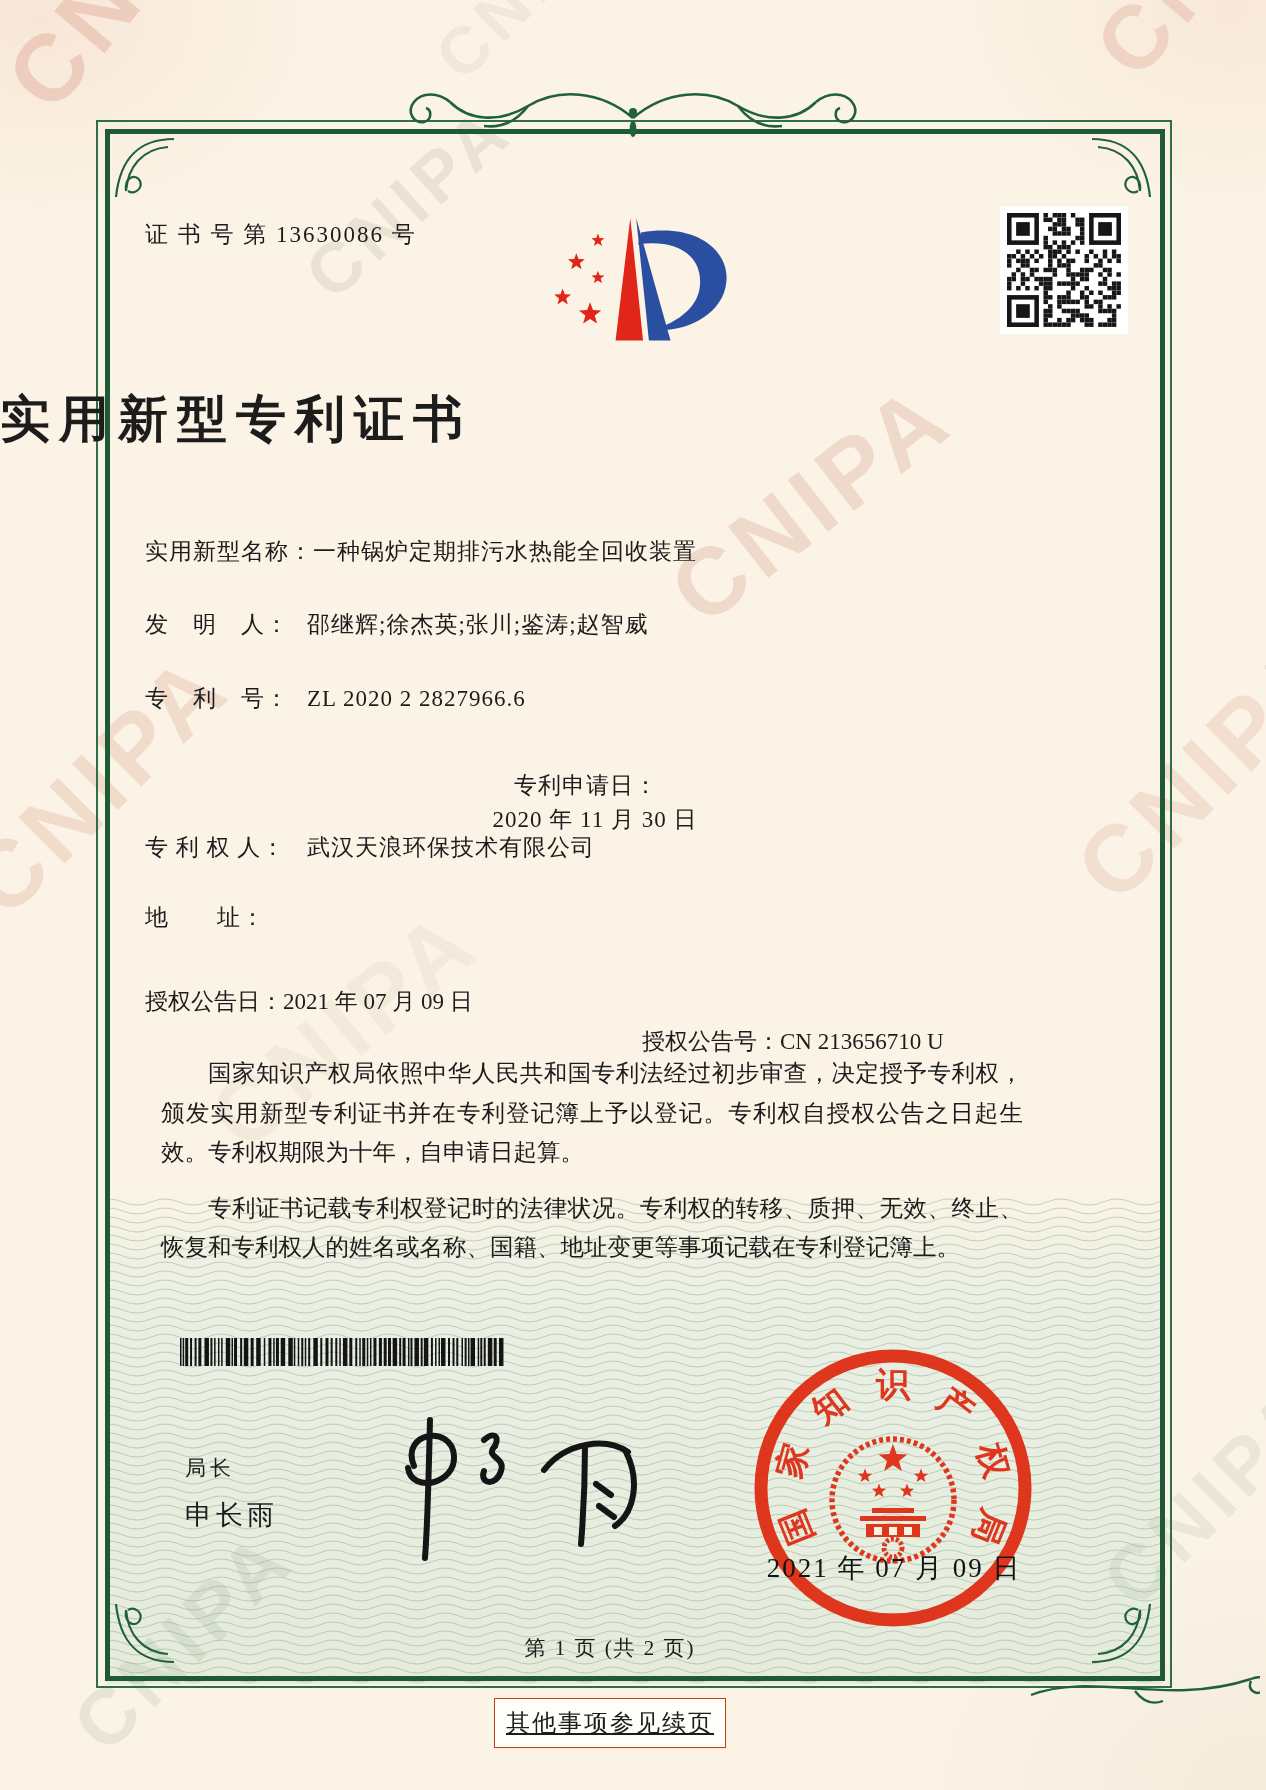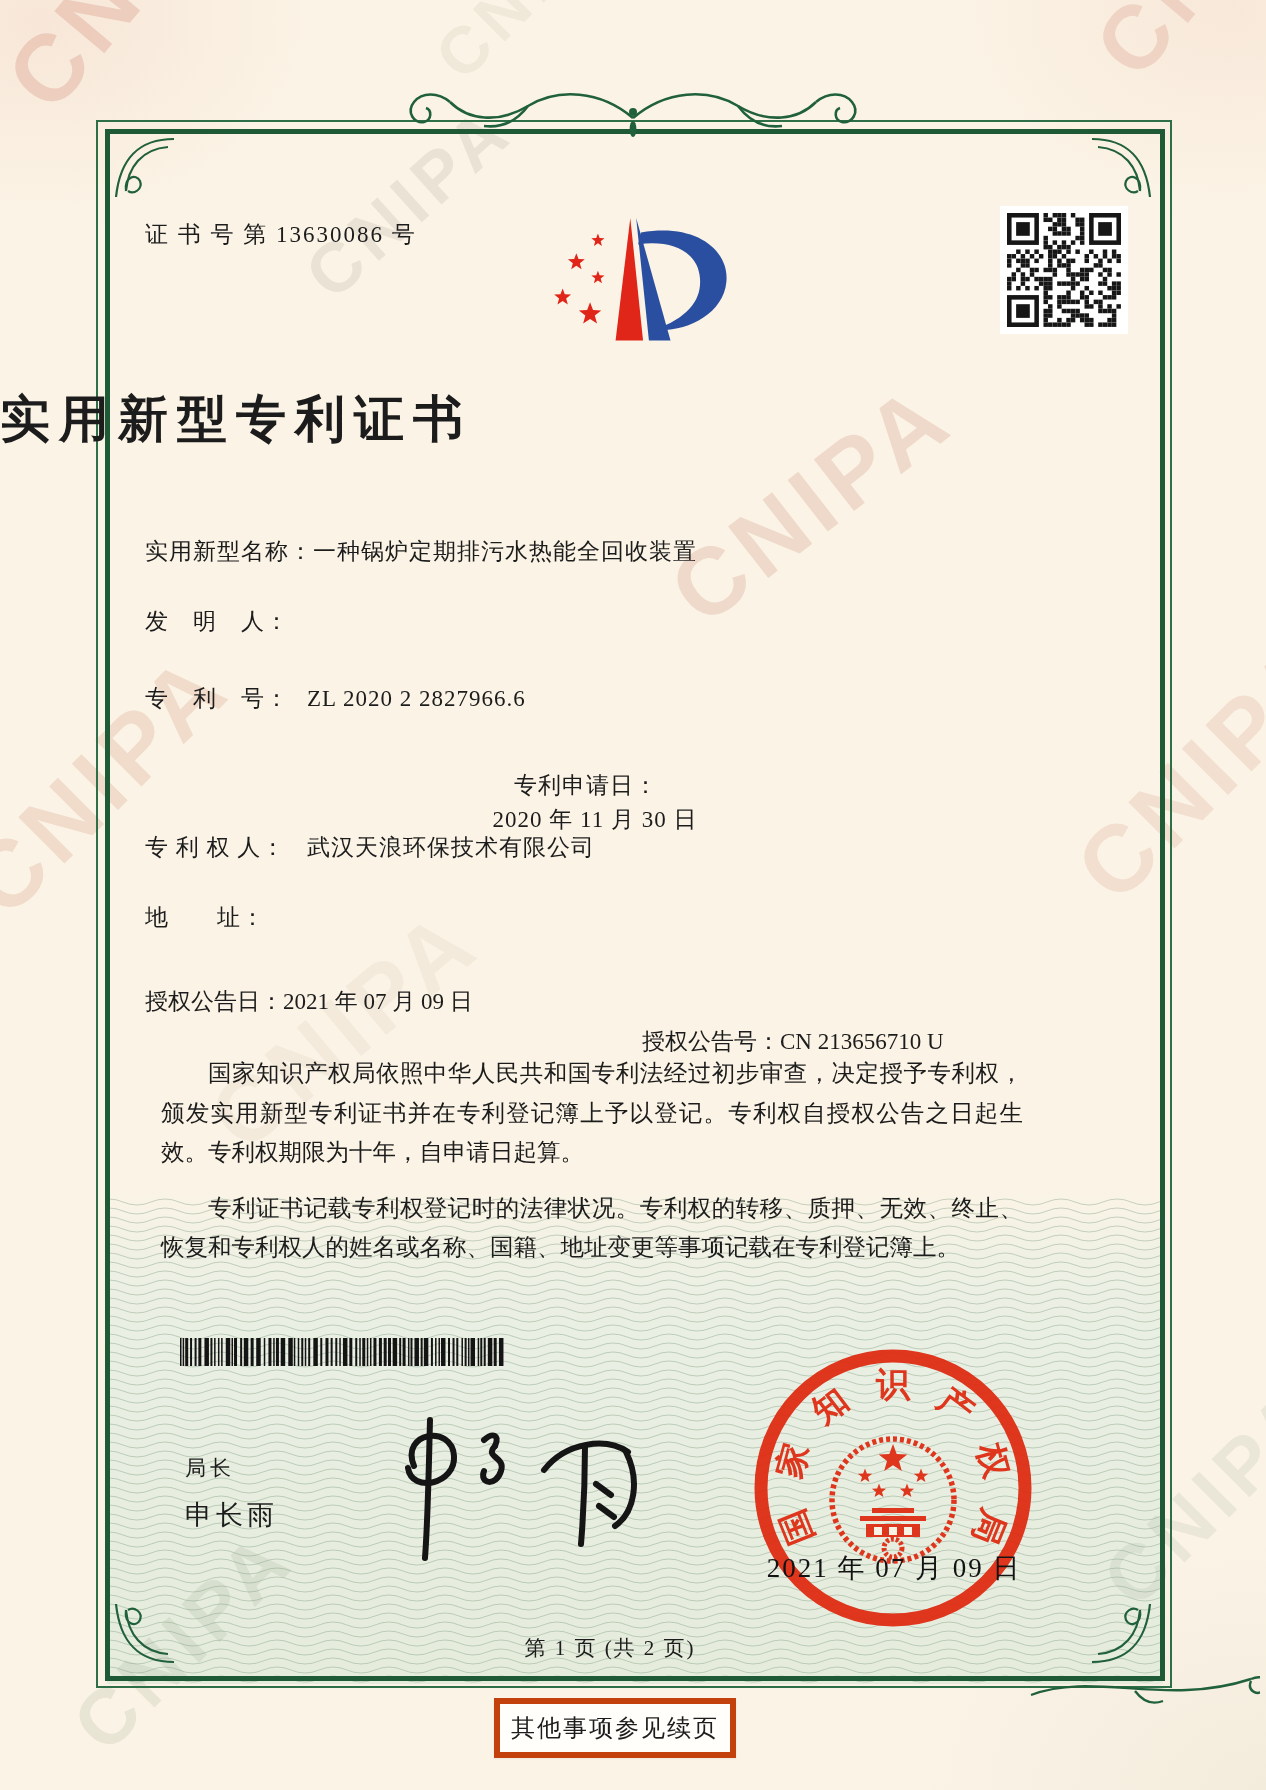--- a/index.html
+++ b/index.html
@@ -55,22 +55,22 @@
   .sig-name{position:absolute;left:185px;top:1497px;font-size:27px;z-index:4;
     font-family:"Liberation Sans","DejaVu Sans",sans-serif;letter-spacing:4px;}
   .sig-script{position:absolute;left:372px;top:1408px;z-index:4;}
   
   .seal{position:absolute;left:748px;top:1343px;width:290px;height:290px;z-index:4;opacity:.94;}
   .seal-date{position:absolute;left:733px;top:1550px;width:322px;text-align:center;z-index:5;
     font-size:27px;letter-spacing:2px;color:#131313;}
   
   .page-info{position:absolute;left:0;top:1634px;width:1220px;text-align:center;font-size:21px;z-index:4;letter-spacing:2px;}
   .note-box{position:absolute;left:494px;top:1698px;width:230px;height:48px;background:#fffefb;
-    border:6px solid #c2410c;box-shadow:0 1px 2px rgba(0,0,0,.05);z-index:4;
-    text-align:center;line-height:48px;font-size:24px;letter-spacing:2px;}
+    border:1px solid #c2410c;box-shadow:0 1px 2px rgba(0,0,0,.05);z-index:4;
+    text-align:center;line-height:48px;font-size:24px;letter-spacing:2px;text-decoration:underline;}
 </style>
 </head>
 <body>
 
 <div class="page">
 
   <div class="band">
     <svg id="waves" width="1056" height="492">
         <path d="M-12,10 q14,-6 28,0 t28,0 t28,0 t28,0 t28,0 t28,0 t28,0 t28,0 t28,0 t28,0 t28,0 t28,0 t28,0 t28,0 t28,0 t28,0 t28,0 t28,0 t28,0 t28,0 t28,0 t28,0 t28,0 t28,0 t28,0 t28,0 t28,0 t28,0 t28,0 t28,0 t28,0 t28,0 t28,0 t28,0 t28,0 t28,0 t28,0 t28,0 t28,0" fill="none" stroke="rgba(110,145,115,0.36)" stroke-width="1"></path>
         <path d="M-12,19 q14,-6 28,0 t28,0 t28,0 t28,0 t28,0 t28,0 t28,0 t28,0 t28,0 t28,0 t28,0 t28,0 t28,0 t28,0 t28,0 t28,0 t28,0 t28,0 t28,0 t28,0 t28,0 t28,0 t28,0 t28,0 t28,0 t28,0 t28,0 t28,0 t28,0 t28,0 t28,0 t28,0 t28,0 t28,0 t28,0 t28,0 t28,0 t28,0 t28,0" fill="none" stroke="rgba(110,145,115,0.36)" stroke-width="1"></path>
@@ -440,20 +440,21 @@
   </div>
 
   <div class="title">实用新型专利证书</div>
 
   <div class="frow r-name">
     <span class="lbl">实用新型名称：</span>
     <span class="val">一种锅炉定期排污水热能全回收装置</span>
   </div>
   <div class="frow r-inv">
     <span class="lbl">发　明　人：</span>
+    <span class="val">邵继辉;徐杰英;张川;鉴涛;赵智威</span>
   </div>
   <div class="frow r-pat">
     <span class="lbl">专　利　号：</span>
     <span class="val">ZL 2020 2 2827966.6</span>
   </div>
   <div class="frow r-app">
     <span class="lbl">专利申请日：</span>
     <span class="val">2020 年 11 月 30 日</span>
   </div>
   <div class="frow r-own">

